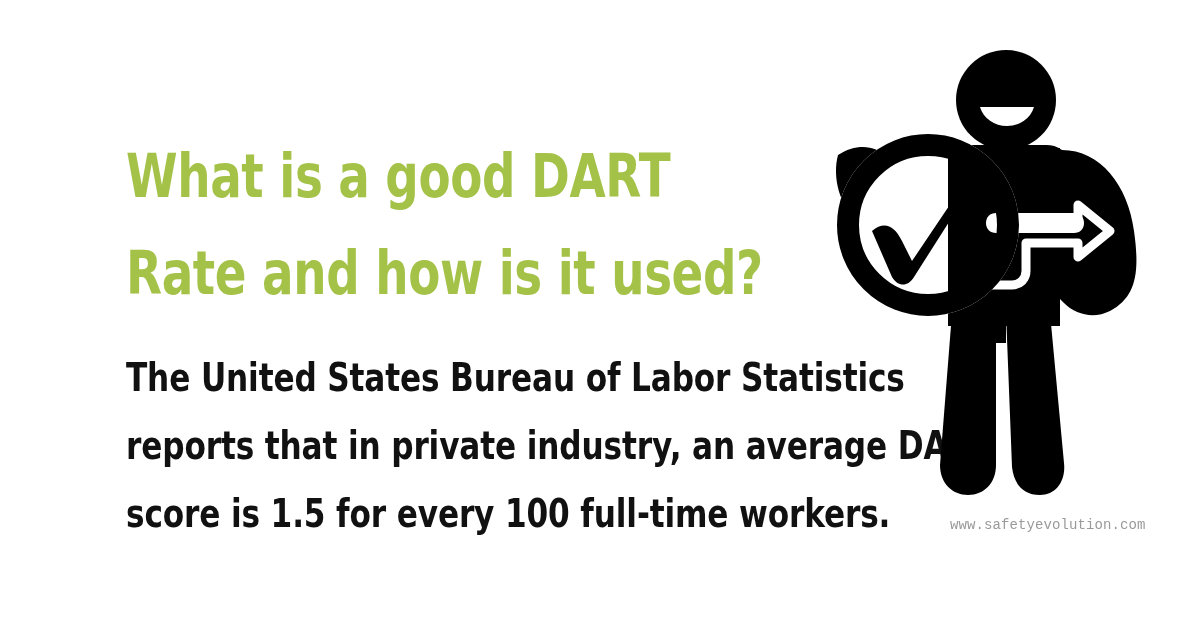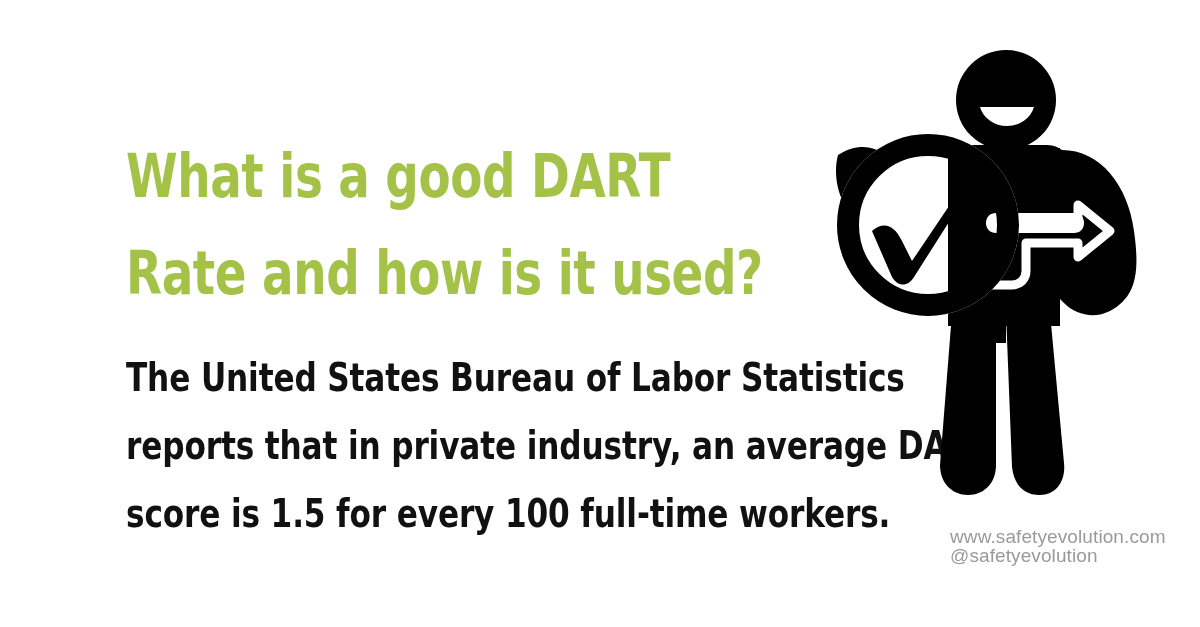--- a/index.html
+++ b/index.html
@@ -58,24 +58,24 @@
     white-space: nowrap;
   }
   .body-line {
     display: block;
   }
 
   
   .footer {
     position: absolute;
     left: 950px;
-    top: 527px;
+    top: 516px;
     color: #9a9a9a;
-    font-family: Liberation Sans, sans-serif;
-    font-size: 19px;
+    font-family: Liberation Mono, monospace;
+    font-size: 14px;
     line-height: 19px;
     letter-spacing: 0.1px;
   }
   .footer span {
     display: block;
   }
 
   
   .illustration {
     position: absolute;
@@ -102,21 +102,20 @@
     </h1>
     <p class="body-copy">
       <span class="body-line">The United States Bureau of Labor Statistics</span>
       <span class="body-line">reports that in private industry, an average DART</span>
       <span class="body-line">score is 1.5 for every 100 full-time workers.</span>
     </p>
   </div>
 
   <div class="footer">
     <span>www.safetyevolution.com</span>
-    <span>@safetyevolution</span>
   </div>
 
   <div class="illustration">
     <svg viewBox="0 0 360 480" xmlns="http://www.w3.org/2000/svg" aria-hidden="true">
 
       <path d="M28 110 C 46 98, 66 100, 76 112 C 62 128, 50 150, 46 172 C 30 162, 22 132, 28 110 Z" fill="#000000"></path>
 
       <path d="M206 105 L 252 105 C 290 105, 318 140, 324 186
                C 330 228, 326 252, 300 266
                C 284 274, 266 270, 254 258

